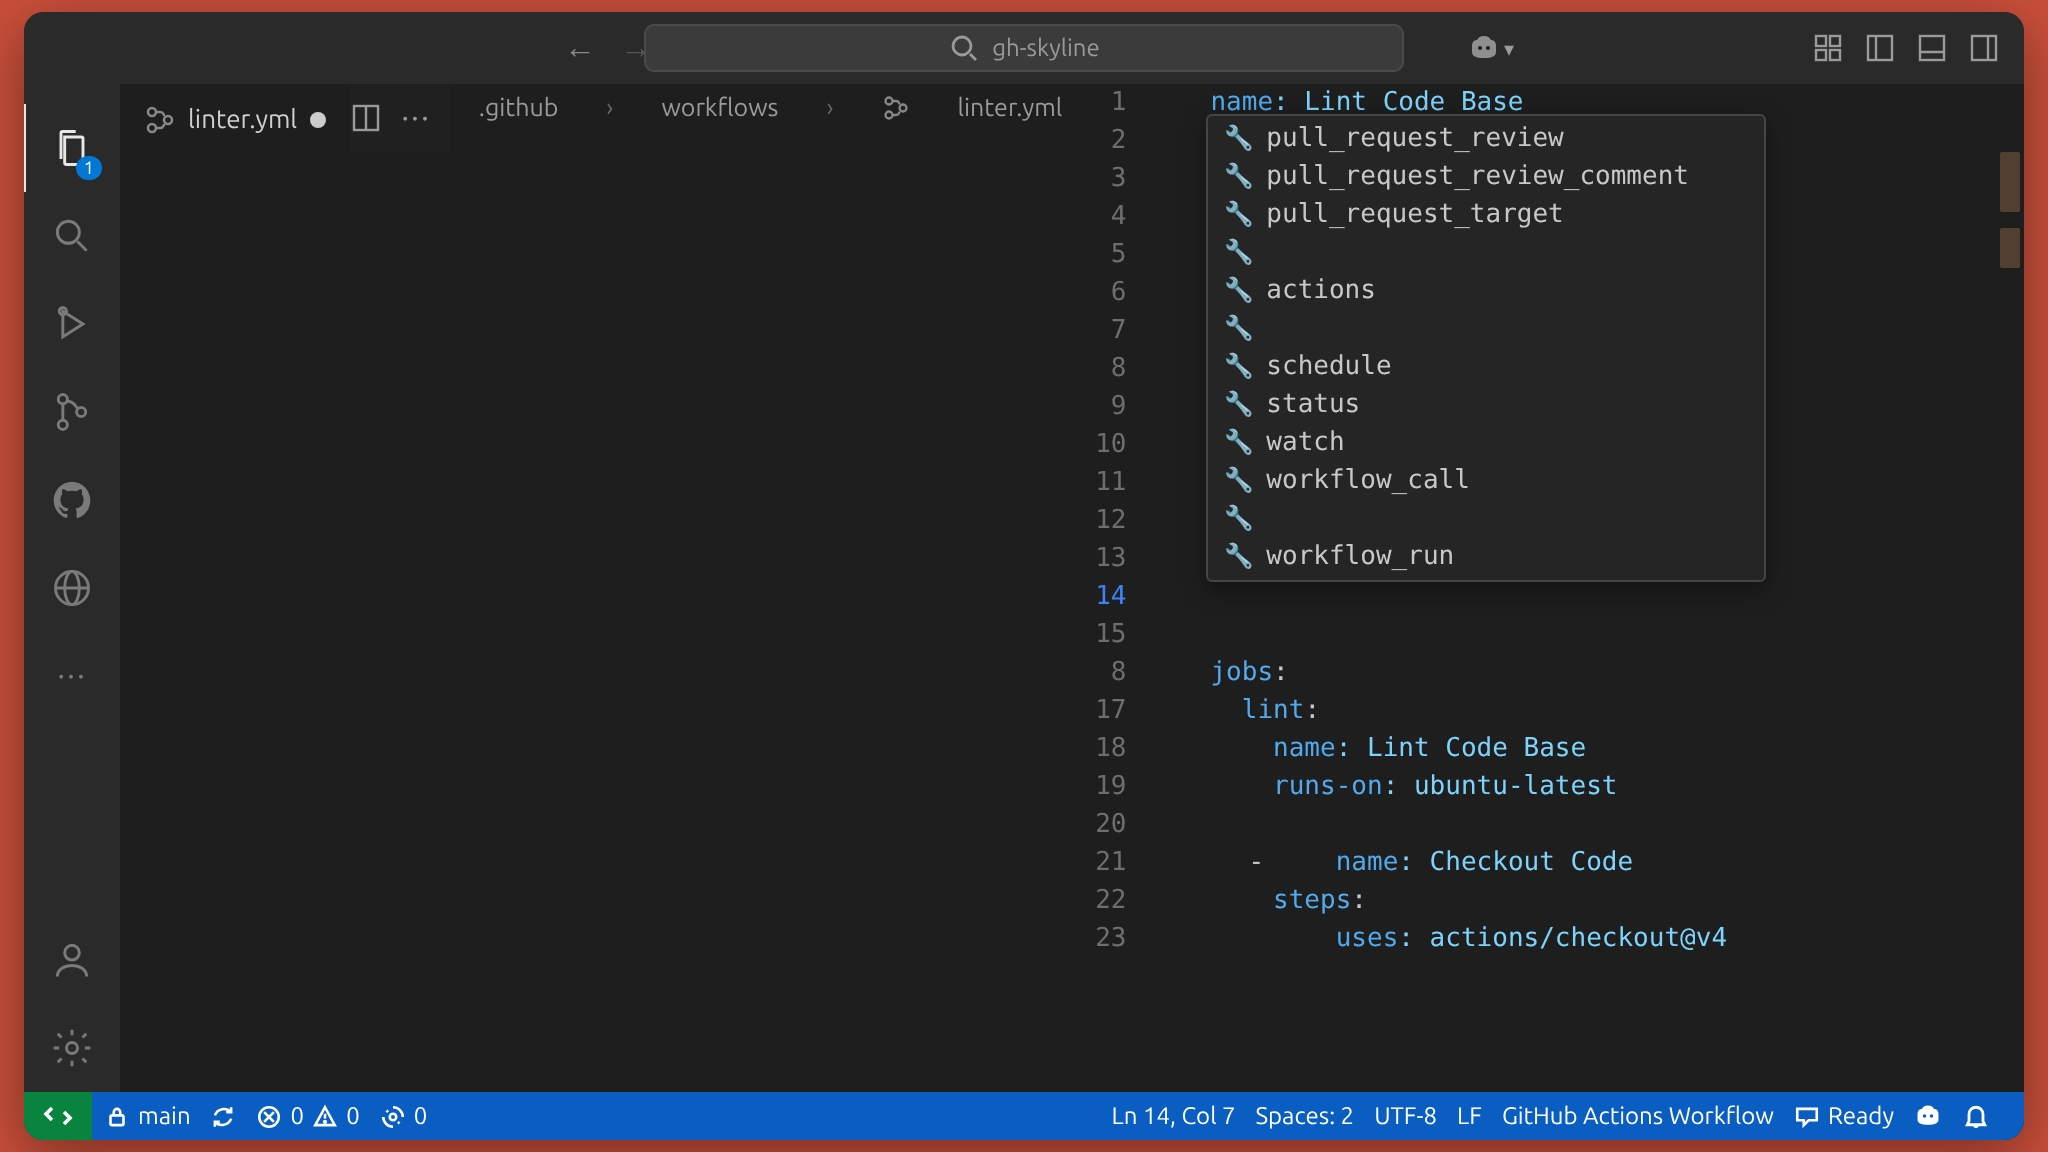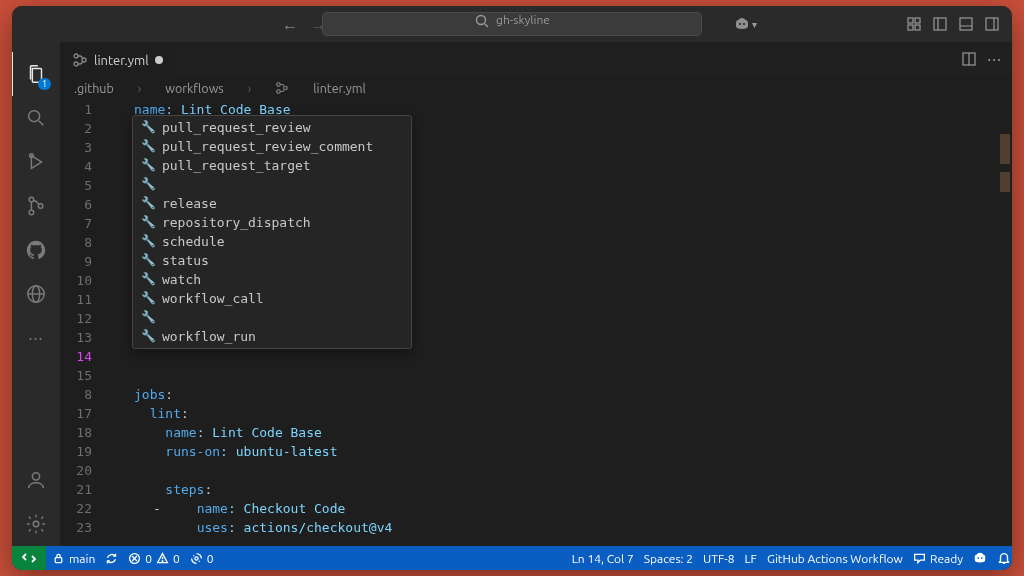--- a/index.html
+++ b/index.html
@@ -1,49 +1,49 @@
 <!DOCTYPE html>
 <html><head>
 <meta charset="utf-8">
 <style>
   * { margin: 0; padding: 0; box-sizing: border-box; }
   html, body { width: 1024px; height: 576px; overflow: hidden; font-family: -apple-system, "Segoe UI", Ubuntu, sans-serif; background: #c94f3a; }
   .window { position: absolute; top: 6px; left: 12px; right: 12px; bottom: 6px; background: #1e1e1e; border-radius: 10px; overflow: hidden; display: flex; flex-direction: column; box-shadow: 0 8px 30px rgba(0,0,0,.4); }
   .titlebar { height: 36px; background: #2a2a2a; display: flex; align-items: center; justify-content: center; position: relative; }
   .nav-arrows { position: absolute; left: 270px; display: flex; gap: 12px; color: #888; font-size: 16px; }
   .nav-arrows span { cursor: pointer; }
-  .search-box { width: 380px; height: 24px; background: #3b3b3b; border: 1px solid #4a4a4a; border-radius: 5px; display: flex; justify-content: center; color: #9a9a9a; font-size: 12px; gap: 6px; }
+  .search-box { width: 380px; height: 24px; background: #3b3b3b; border: 1px solid #4a4a4a; border-radius: 5px; display: flex; align-items: center; justify-content: center; color: #9a9a9a; font-size: 12px; gap: 6px; }
   .title-right { position: absolute; right: 12px; display: flex; gap: 10px; align-items: center; color: #9a9a9a; }
   .copilot-top { position: absolute; left: 722px; color: #9a9a9a; display:flex; align-items:center; gap:2px;}
   .main { flex: 1; display: flex; min-height: 0; }
   .activitybar { width: 48px; background: #2a2a2a; display: flex; flex-direction: column; align-items: center; padding-top: 10px; color: #7a7a7a; }
   .activitybar .icon { width: 48px; height: 44px; display: flex; align-items: center; justify-content: center; position: relative; cursor: pointer; }
   .activitybar .icon.active { color: #e7e7e7; border-left: 2px solid #e7e7e7; margin-left:-2px;}
   .badge { position: absolute; bottom: 6px; right: 8px; background: #0078d4; color: #fff; border-radius: 8px; font-size: 9px; padding: 0 4px; line-height: 12px; }
   .activitybar .spacer { flex: 1; }
-  .editor-area { flex: 1; display: flex; flex-direction: column; min-width: 0; background:#1e1e1e;}
+  .editor-area { flex: 1; display: flex; flex-direction: row; min-width: 0; background:#1e1e1e;}
   .tabbar { height: 34px; background: #202020; display: flex; align-items: stretch; }
   .tab { display: flex; align-items: center; gap: 6px; padding: 0 12px; background: #1e1e1e; color: #d0d0d0; font-size: 13px; border-top: 1px solid transparent; }
   .tab .dirty { width:8px; height:8px; border-radius:50%; background:#ccc; }
   .tab-actions { margin-left: auto; display: flex; align-items: center; gap: 10px; padding-right: 10px; color: #9a9a9a; }
   .breadcrumb { height: 24px; display: flex; align-items: center; padding-left: 14px; font-size: 12.5px; color: #9a9a9a; gap: 24px; }
   .breadcrumb .sep { color: #666; }
   .code { flex: 1; display: flex; font-family: "Menlo","Consolas","DejaVu Sans Mono",monospace; font-size: 13px; line-height: 19px; position: relative; overflow:hidden;}
   .gutter { width: 46px; text-align: right; padding-right: 14px; color: #6e6e6e; user-select:none;}
   .lines { flex:1; position: relative; color:#cacaca;}
   .line { white-space: pre; }
   .k-key { color: #52a9eb; margin-left: 28px; }
   .k-str { color: #7dd3fc; }
   .k-dash { color: #cacaca; }
   .suggest { position: absolute; top: 15px; left: 26px; width: 280px; background: #252526; border: 1px solid #454545; border-radius: 3px; box-shadow: 0 4px 12px rgba(0,0,0,.4); z-index: 5; padding: 2px 0;}
   .suggest-item { display:flex; align-items:center; gap:6px; padding: 0 8px; height:19px; color:#c8c8c8; font-size:13px; cursor:pointer;}
   .suggest-item .wrench { color:#888; font-size:12px;}
   .minimap { position:absolute; top:0; right:0; width:14px; height:100%; }
   .minimap .chunk { position:absolute; right:2px; width:10px; background:#51402f; border-radius:1px;}
-  .statusbar { height: 24px; background: #0a5ec2; color: #fff; display: flex; align-items: center; font-size: 12px; padding: 0 1px; gap: 10px; }
+  .statusbar { height: 24px; background: #0a5ec2; color: #fff; display: flex; align-items: center; font-size: 12px; padding: 0 17px; gap: 10px; }
   .statusbar .seg { display:flex; align-items:center; gap:4px; cursor:pointer;}
   .statusbar .grow { flex:1; }
   .remote-btn { position:absolute; left:0; bottom:0; width:34px; height:24px; background:#09843f; color:#fff; display:flex; align-items:center; justify-content:center; z-index:2;}
   svg { display:block; }
   .ico16 { width:16px; height:16px; }
   .ico20 { width:22px; height:22px; }
 </style>
 </head>
 <body>
 
@@ -192,21 +192,21 @@
             <div>4</div>
             <div>5</div>
             <div>6</div>
             <div>7</div>
             <div>8</div>
             <div>9</div>
             <div>10</div>
             <div>11</div>
             <div>12</div>
             <div>13</div>
-            <div style="color: #d946ef;">14</div>
+            <div style="color: #3b82f6;">14</div>
             <div>15</div>
             <div>8</div>
             <div>17</div>
             <div>18</div>
             <div>19</div>
             <div>20</div>
             <div>21</div>
             <div>22</div>
             <div>23</div>
           </div>
@@ -224,47 +224,46 @@
 <div class="line"> </div>
 <div class="line"> </div>
 <div class="line"> </div>
 <div class="line" style="position:relative"><span style="position:absolute;left:-46px;right:0;top:0;height:19px;background:#2a2a2a;z-index:-1"></span>  </div>
 <div class="line"> </div>
 <div class="line"><span class="k-key">jobs</span><span>:</span></div>
 <div class="line">  <span class="k-key">lint</span><span>:</span></div>
 <div class="line">    <span class="k-key">name</span><span class="k-str">: Lint Code Base</span></div>
 <div class="line">    <span class="k-key">runs-on</span><span class="k-str">: ubuntu-latest</span></div>
 <div class="line"> </div>
+<div class="line">      <span class="k-dash">- </span><span class="k-key">name</span><span class="k-str">: Checkout Code</span></div>
 <div class="line">    <span class="k-key">steps</span><span>:</span></div>
-<div class="line">      <span class="k-dash">- </span><span class="k-key">name</span><span class="k-str">: Checkout Code</span></div>
 <div class="line">        <span class="k-key">uses</span><span class="k-str">: actions/checkout@v4</span></div>
 
           <div class="suggest" id="suggest">
               <div class="suggest-item">
                 <span class="wrench">🔧</span>
                 <span>pull_request_review</span>
               </div>
               <div class="suggest-item">
                 <span class="wrench">🔧</span>
                 <span>pull_request_review_comment</span>
               </div>
               <div class="suggest-item">
                 <span class="wrench">🔧</span>
                 <span>pull_request_target</span>
               </div>
               <div class="suggest-item">
                 <span class="wrench">🔧</span>
               </div>
               <div class="suggest-item">
                 <span class="wrench">🔧</span>
-                <span>release</span>
-              </div>
-              <div class="suggest-item">
-                <span class="wrench">🔧</span>
-                <span>repository_dispatch</span>
+                <span>actions</span>
+              </div>
+              <div class="suggest-item">
+                <span class="wrench">🔧</span>
               </div>
               <div class="suggest-item">
                 <span class="wrench">🔧</span>
                 <span>schedule</span>
               </div>
               <div class="suggest-item">
                 <span class="wrench">🔧</span>
                 <span>status</span>
               </div>
               <div class="suggest-item">

